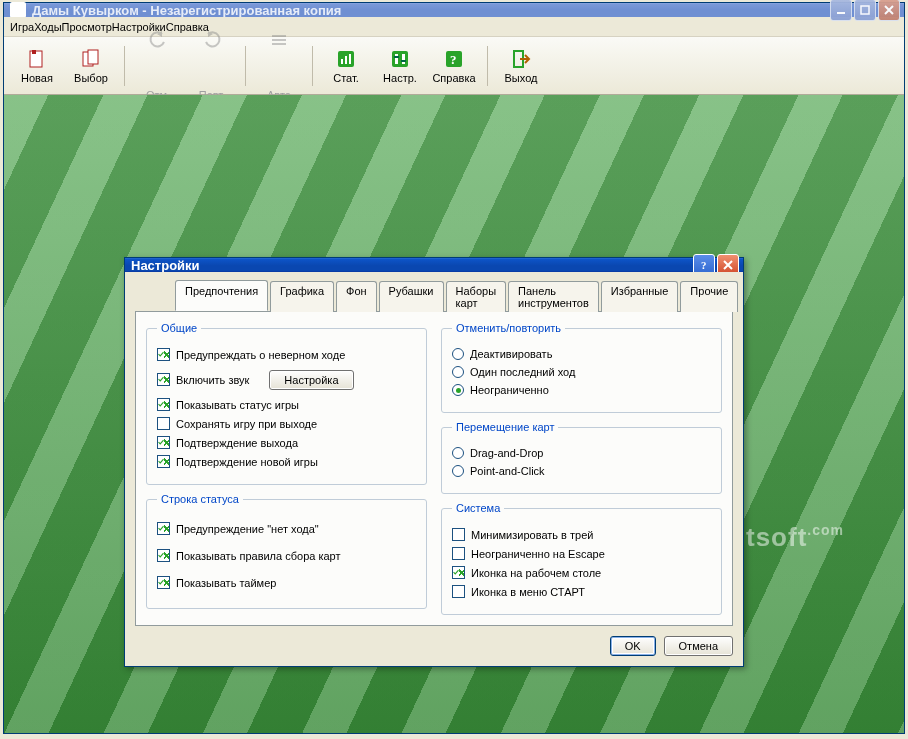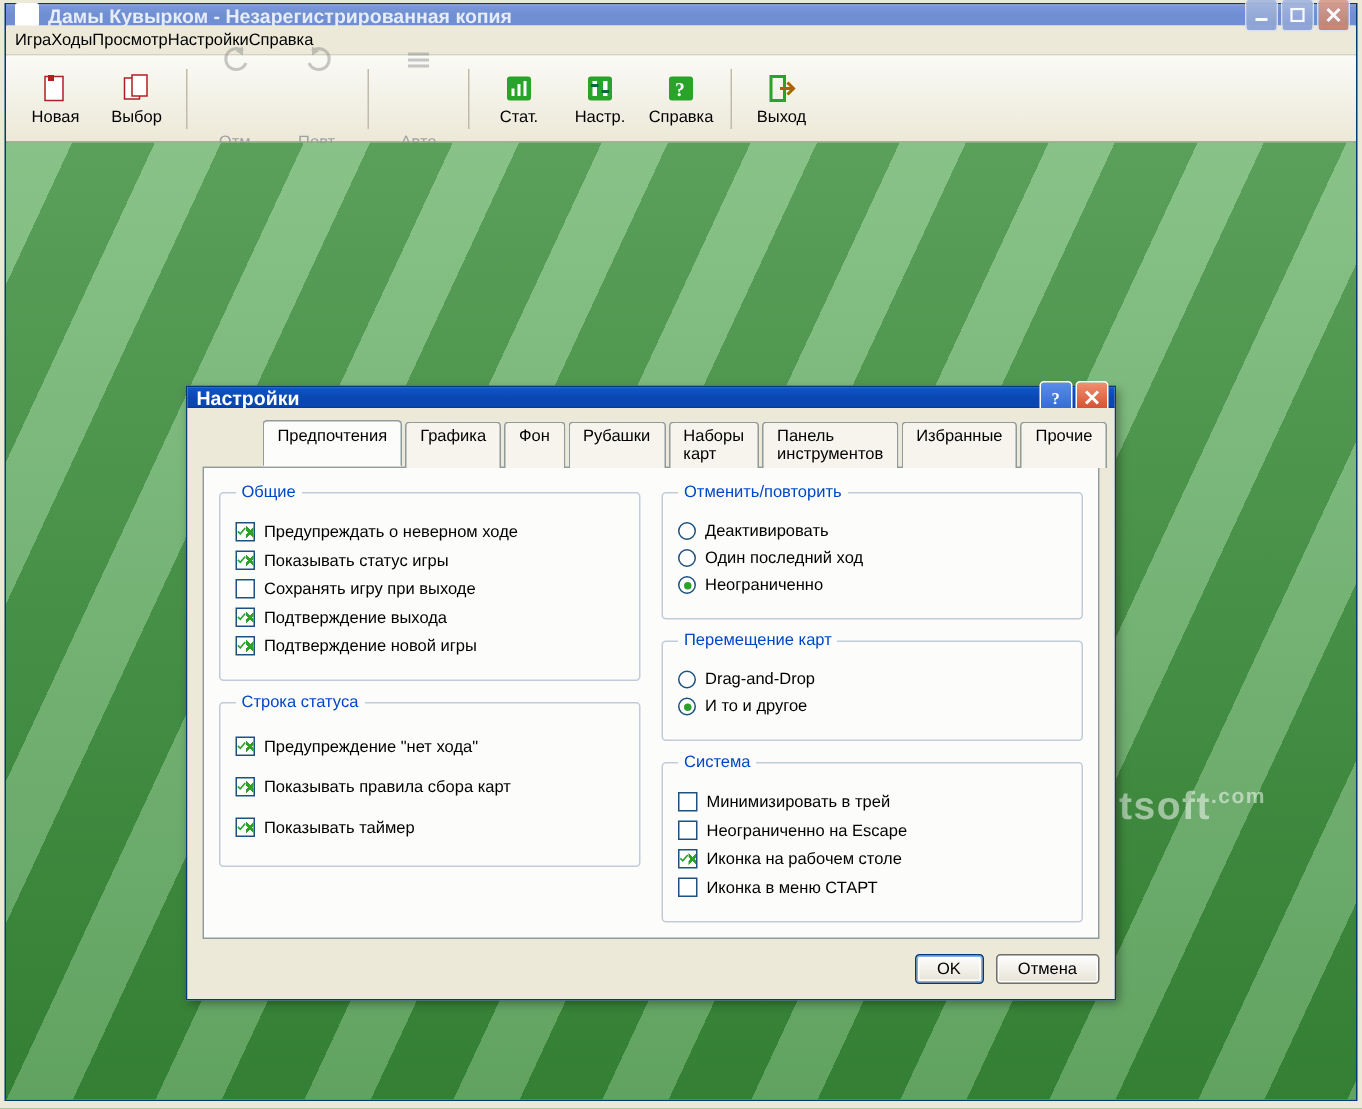--- a/index.html
+++ b/index.html
@@ -448,20 +448,31 @@
               <legend>Общие</legend>
               <div id="general-opts">
                   <div class="check-row">
                     <span class="xp-check checked">
                       <svg viewBox="0 0 11 11">
                         <path d="M1 5 L4 8 L10 1" fill="none" stroke="#29a329" stroke-width="2"></path>
                       </svg>
                     </span>
                     <span>Предупреждать о неверном ходе</span>
                   </div>
+                  <div class="inline-btn-row">
+                    <div class="check-row">
+                      <span class="xp-check checked">
+                        <svg viewBox="0 0 11 11">
+                          <path d="M1 5 L4 8 L10 1" fill="none" stroke="#29a329" stroke-width="2"></path>
+                        </svg>
+                      </span>
+                      <span>Включить звук</span>
+                    </div>
+                    <button class="xp-button">Настройка</button>
+                  </div>
                   <div class="check-row">
                     <span class="xp-check checked">
                       <svg viewBox="0 0 11 11">
                         <path d="M1 5 L4 8 L10 1" fill="none" stroke="#29a329" stroke-width="2"></path>
                       </svg>
                     </span>
                     <span>Показывать статус игры</span>
                   </div>
                   <div class="check-row">
                     <span class="xp-check"></span>
@@ -534,22 +545,22 @@
                 </div>
             </fieldset>
             <fieldset>
               <legend>Перемещение карт</legend>
               <div id="cardmove-opts">
                   <div class="radio-row">
                     <span class="xp-radio"></span>
                     <span>Drag-and-Drop</span>
                   </div>
                   <div class="radio-row">
-                    <span class="xp-radio selected"></span>
-                    <span>И то и другое</span>
+                    <span class="xp-radio"></span>
+                    <span>Point-and-Click</span>
                   </div>
                 </div>
             </fieldset>
             <fieldset>
               <legend>Система</legend>
               <div id="system-opts">
                   <div class="check-row">
                     <span class="xp-check"></span>
                     <span>Минимизировать в трей</span>
                   </div>

